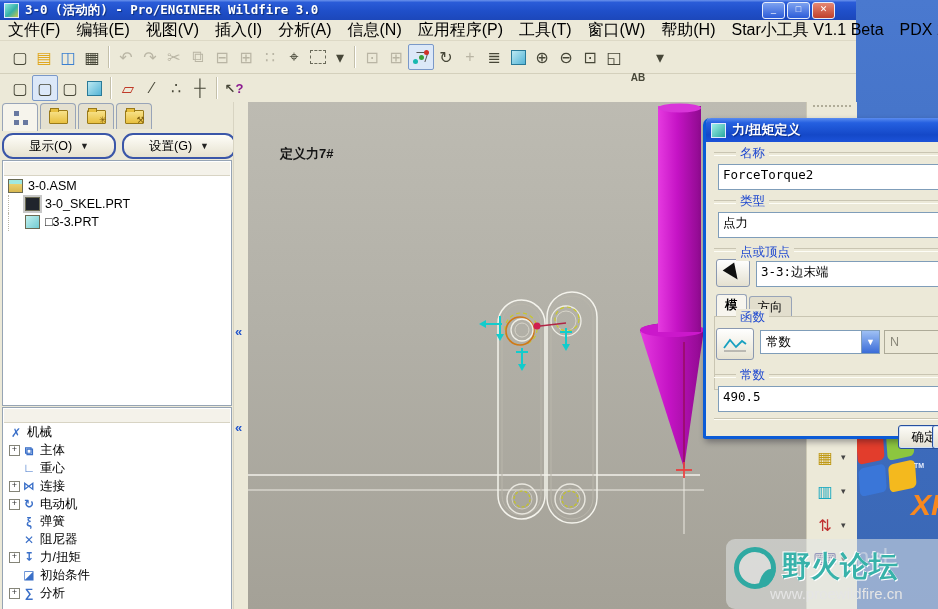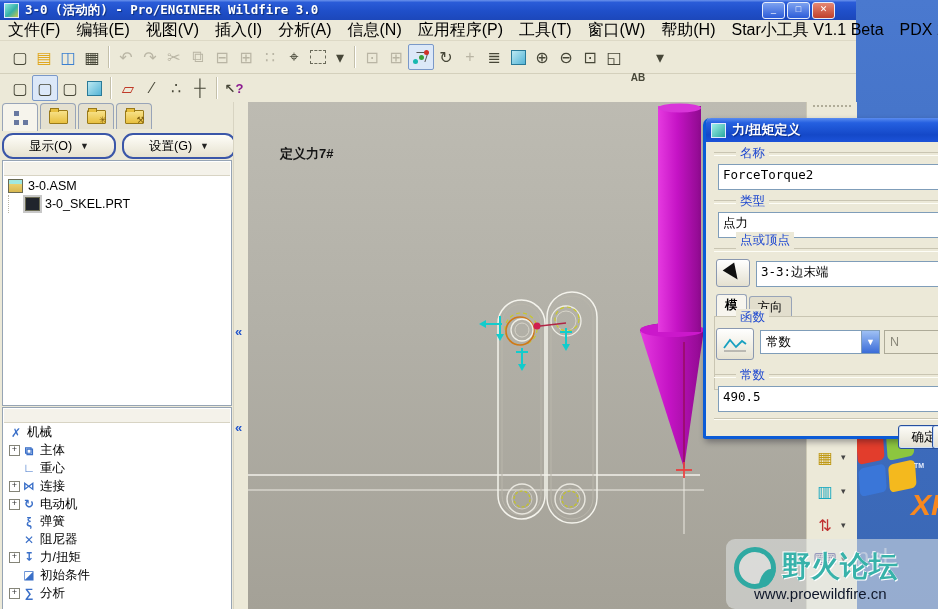--- a/index.html
+++ b/index.html
@@ -18,21 +18,21 @@
   .xp-ows{position:absolute;left:845px;top:498px;color:#fff;font-size:37px;font-weight:bold;letter-spacing:-1px;font-family:"Liberation Sans","DejaVu Sans",sans-serif;}
   .xp-xp{position:absolute;left:911px;top:488px;color:#f8881f;font-size:30px;font-weight:bold;font-style:italic;}
   .xp-nal{position:absolute;left:856px;top:543px;color:#93a9d4;font-size:24px;}
   
   .watermark{position:absolute;left:726px;top:539px;width:248px;height:70px;z-index:40;
     background:rgba(226,229,229,.55);border-radius:9px;}
   .wm-ring{position:absolute;left:8px;top:8px;width:42px;height:42px;border:5px solid #2fa9a2;border-radius:50%;box-sizing:border-box;background:rgba(255,255,255,.35);}
   .wm-leaf{position:absolute;left:22px;top:16px;width:12px;height:20px;background:#2fa9a2;border-radius:70% 0 70% 0;transform:rotate(18deg);}
   .wm-title{position:absolute;left:56px;top:8px;font-size:29px;font-weight:bold;color:#38b2aa;
     text-shadow:1px 1px 0 #fff,-1px -1px 0 #fff;}
-  .wm-url{position:absolute;left:28px;top:46px;font-size:15px;color:#0f172a;}
+  .wm-url{position:absolute;left:44px;top:46px;font-size:15px;color:#e5e5e5;}
   
   .proe{position:absolute;left:0;top:0;width:856px;height:508px;background:#ece9d8;}
   .titlebar{position:absolute;left:0;top:0;width:856px;height:20px;
     background:linear-gradient(180deg,#6b93ec 0%,#2a5cd8 12%,#1f4fc9 55%,#1c47ba 100%);
     display:flex;align-items:center;}
   .app-icon{width:13px;height:13px;margin:0 6px 0 4px;background:linear-gradient(135deg,#8ee8e0 0%,#35b0a8 55%,#c8c84a 100%);border:1px solid #dfe8ff;}
   .title-text{color:#fff;font-size:12.5px;font-weight:bold;text-shadow:1px 1px 1px #10307a;font-family:"DejaVu Sans Mono","Liberation Mono",monospace;}
   .win-btns{position:absolute;right:21px;top:2px;display:flex;gap:2px;}
   .wbtn{width:21px;height:15px;border:1px solid #e6edfc;border-radius:3px;color:#fff;font-size:9px;line-height:13px;text-align:center;
     background:linear-gradient(180deg,#7da2f0,#2c5cd8);}
@@ -267,20 +267,25 @@
         <div class="tree-head"></div>
         <div class="trow">
           <span class="cube asm"></span>
           <span>3-0.ASM</span>
         </div>
         <div class="trow">
           <span class="ind"></span>
           <span class="cube skel"></span>
           <span>3-0_SKEL.PRT</span>
         </div>
+        <div class="trow">
+          <span class="ind"></span>
+          <span class="cube prt"></span>
+          <span>□3-3.PRT</span>
+        </div>
       </div>
 
       <div class="treebox tree2">
         <div class="tree-head"></div>
         <div class="trow trow2">
           <span class="mglyph">✗</span>
           <span>机械</span>
         </div>
         <div class="trow trow2">
           <span class="m-ind">
@@ -432,21 +437,21 @@
     <div class="dlg-body">
       <div class="hairline" style="top:10px;"></div>
       <div class="dlabel" style="top:3px;">名称</div>
       <div class="dfield" style="top:22px;">ForceTorque2</div>
 
       <div class="hairline" style="top:58px;"></div>
       <div class="dlabel" style="top:51px;">类型</div>
       <div class="dfield" style="top:70px;">点力</div>
 
       <div class="hairline" style="top:106px;"></div>
-      <div class="dlabel" style="top:90px;">点或顶点</div>
+      <div class="dlabel" style="top:102px;">点或顶点</div>
       <div class="pickbtn" style="top:117px;">
           <span class="cursor-arrow"></span>
         </div>
       <div class="dfield" style="top:119px;left:50px;width:188px;">3-3:边末端</div>
 
       <div class="dtabs" style="top:152px;">
         <div class="dtab active">模</div>
         <div class="dtab">方向</div>
       </div>
       <div class="tabpane" style="top:174px;"></div>

